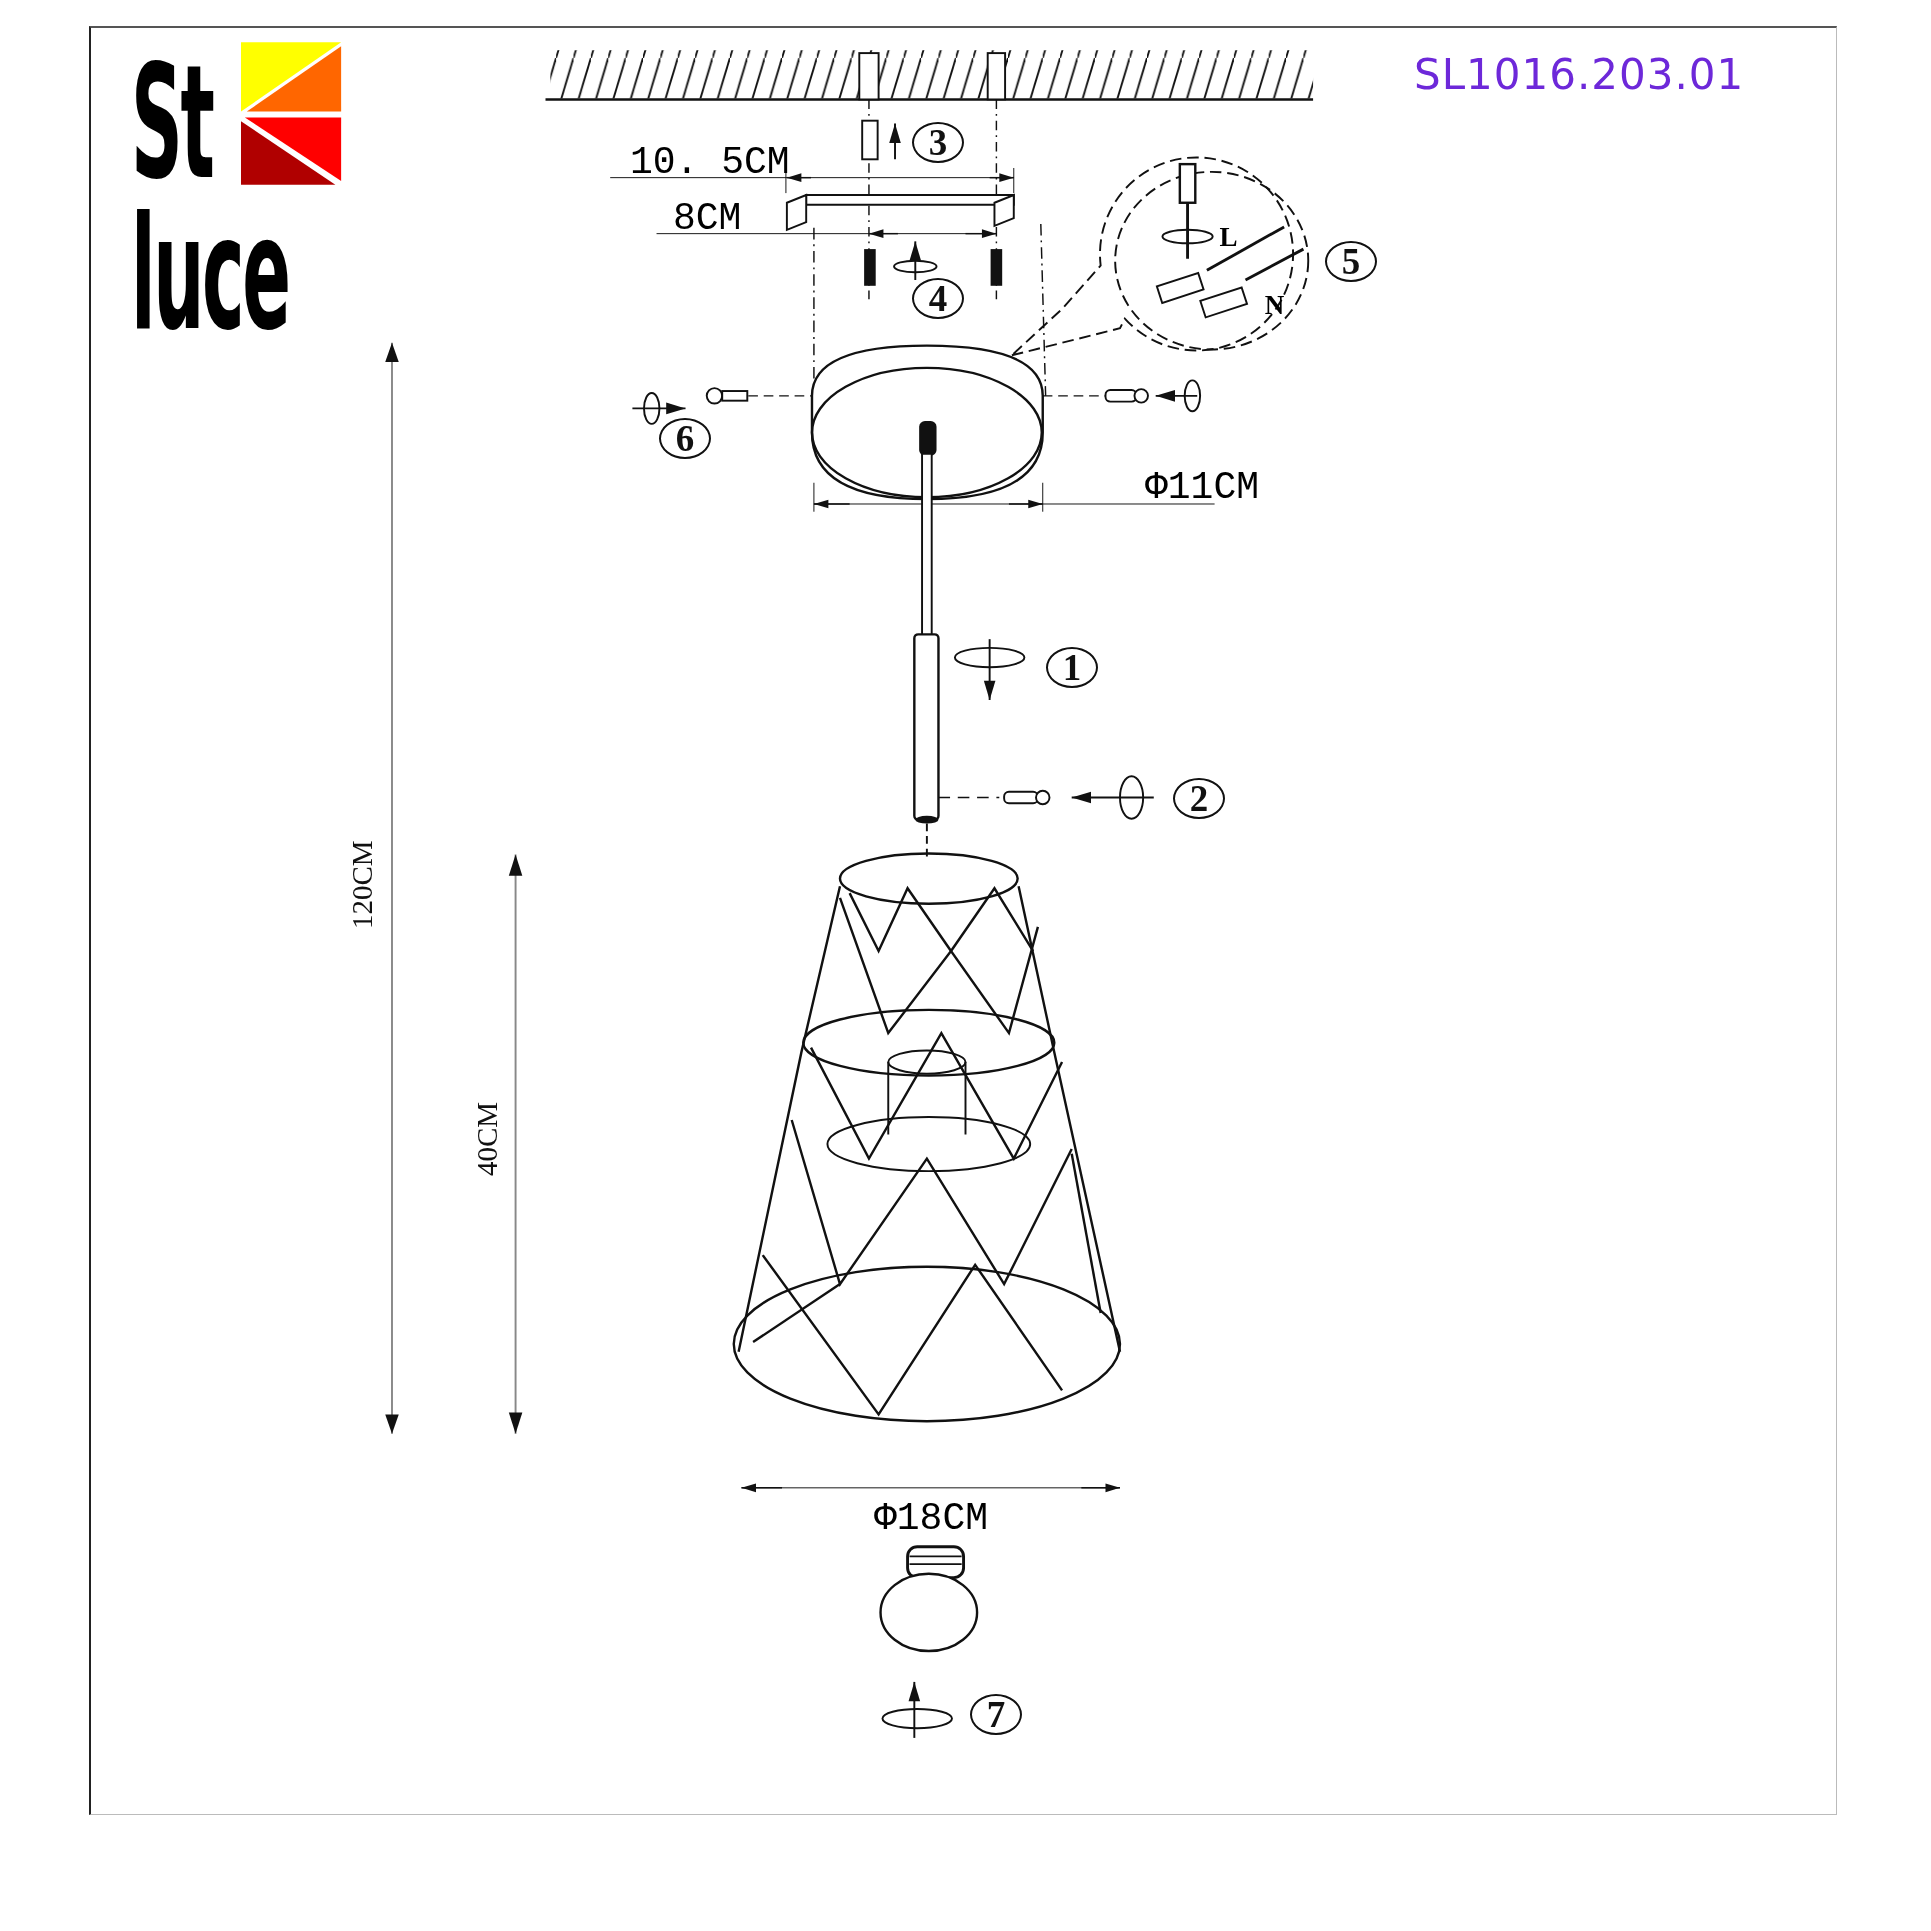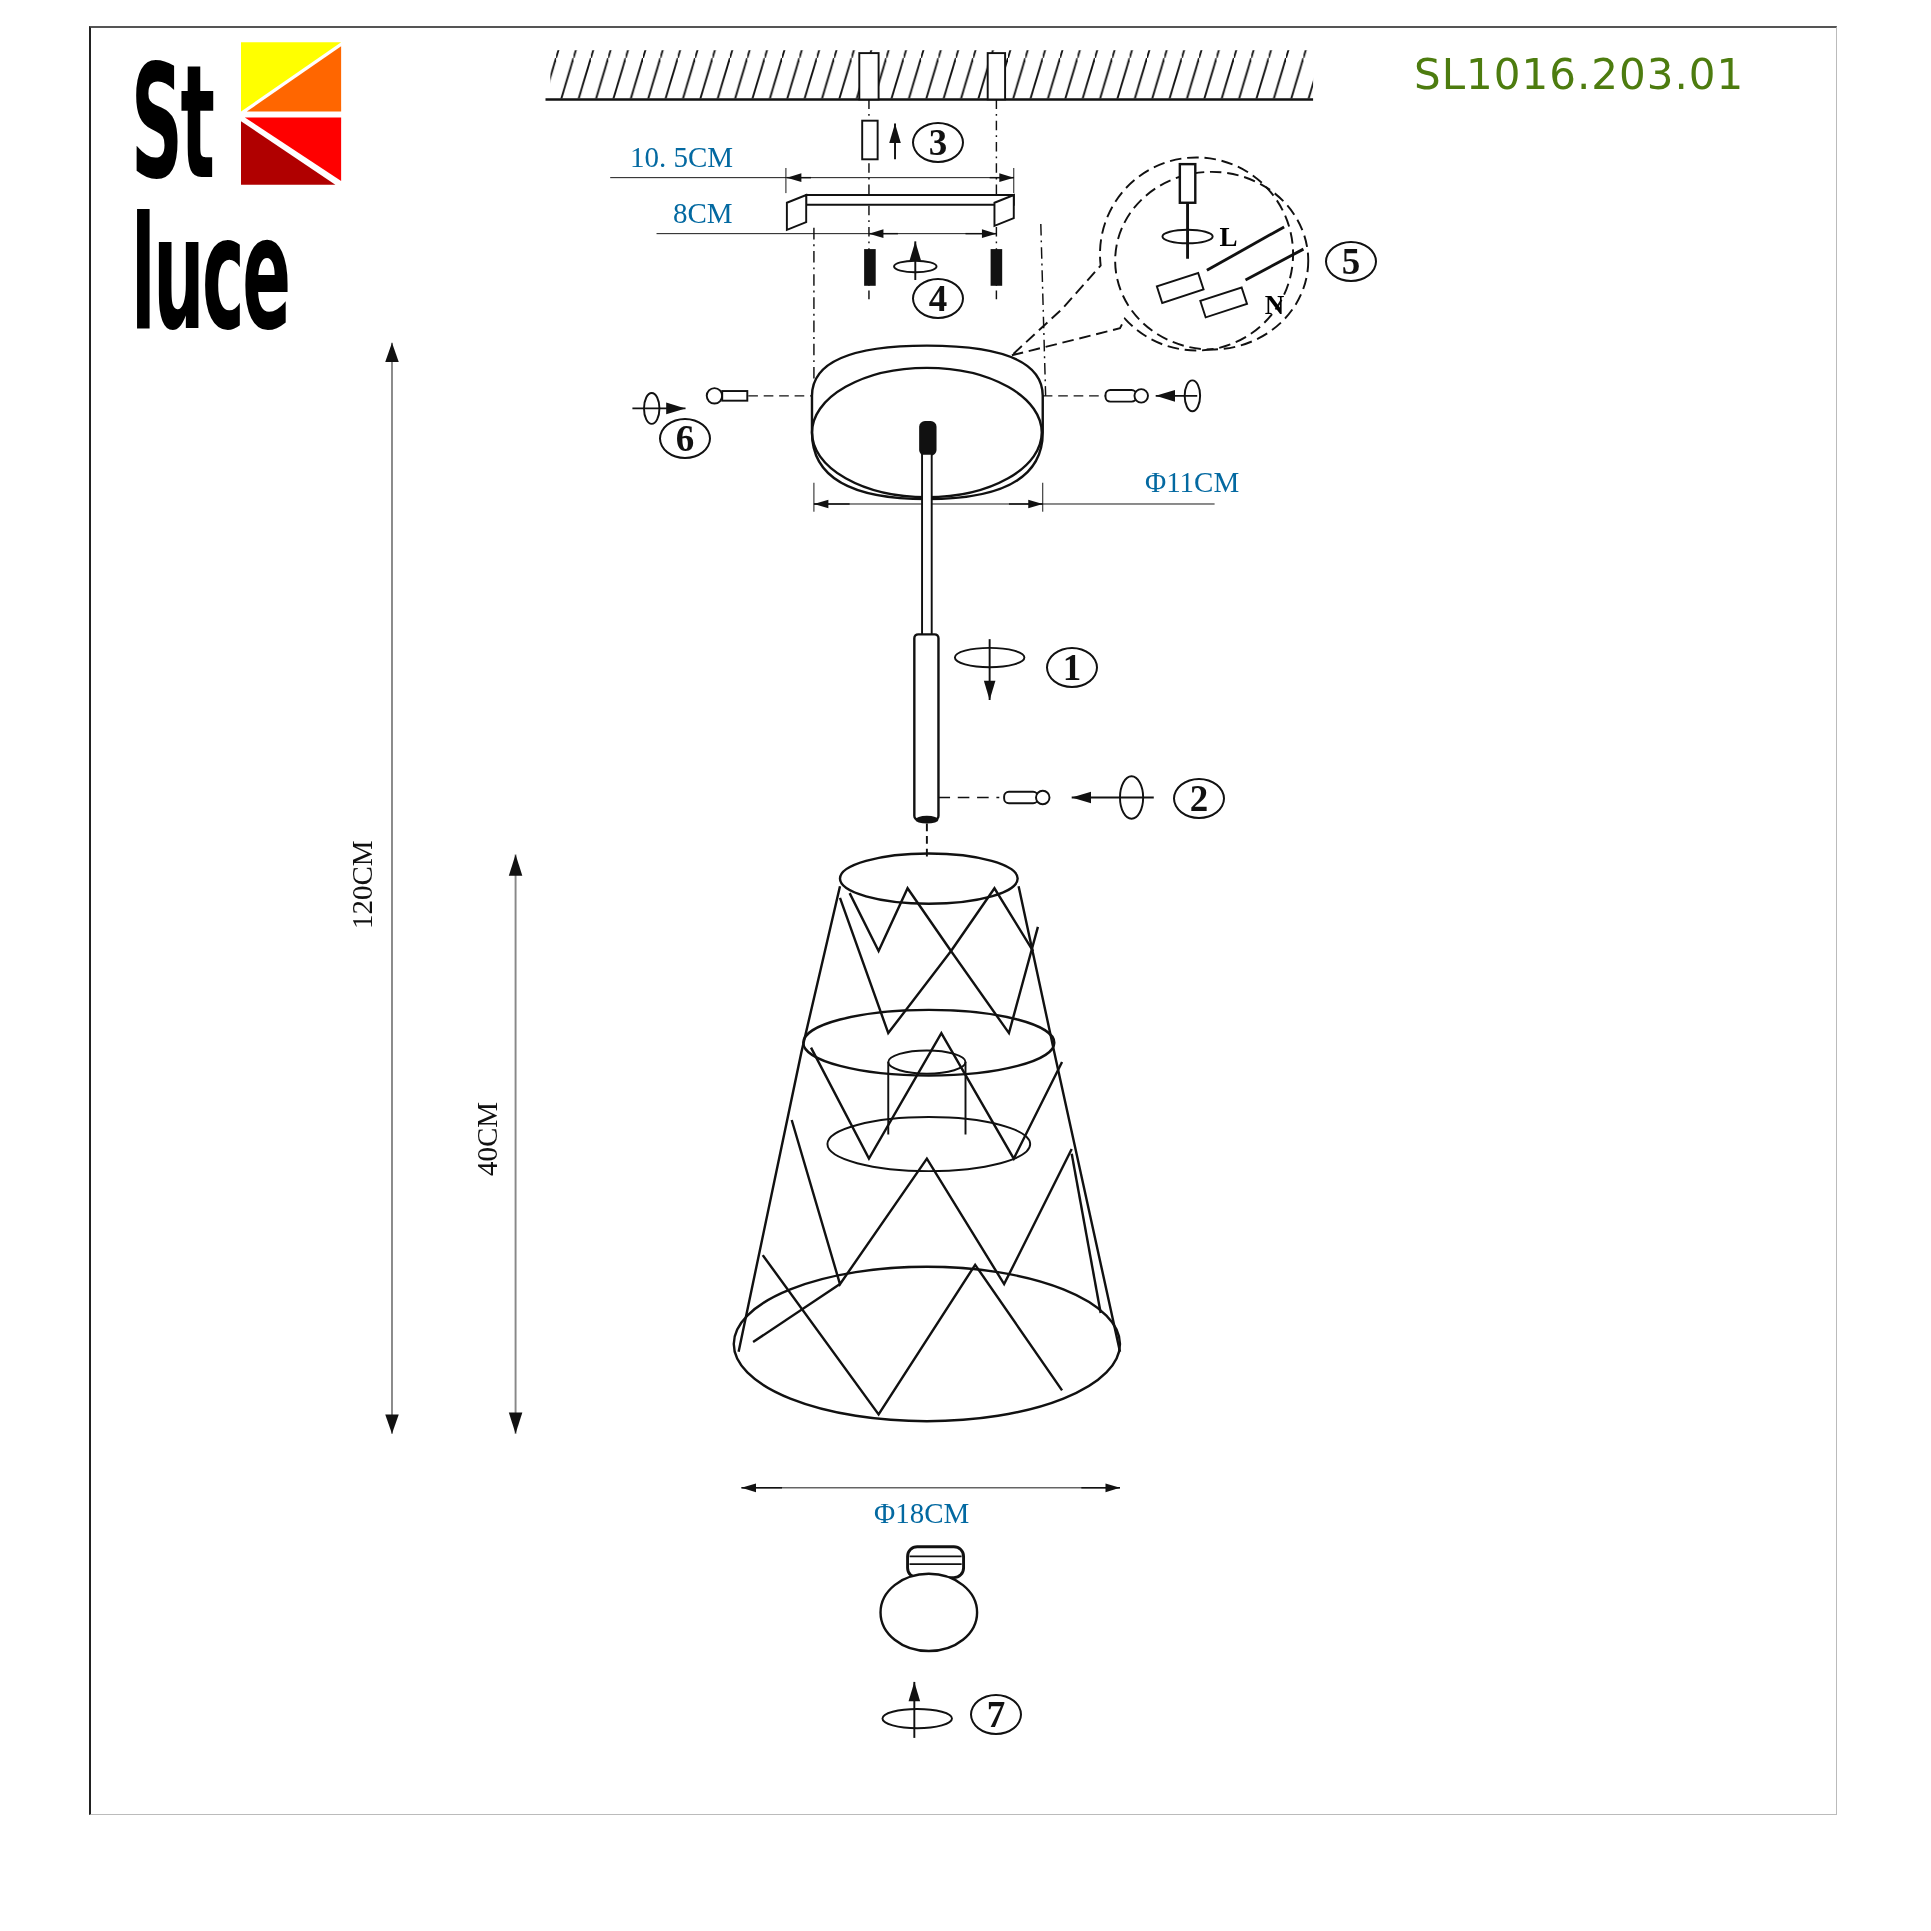--- a/index.html
+++ b/index.html
@@ -1,20 +1,20 @@
 <!DOCTYPE html>
 <html><head>
 <meta charset="utf-8">
 <style>
   html,body{margin:0;padding:0;background:#fff;}
   body{width:1931px;height:1931px;position:relative;overflow:hidden;font-family:"Liberation Serif",serif;}
   #frame{position:absolute;left:89px;top:26px;width:1748px;height:1789px;border-left:2.9px solid #222;border-top:2.9px solid #555;border-right:1.9px solid #bbb;border-bottom:1.9px solid #bbb;box-sizing:border-box;}
   svg#drawing{position:absolute;left:0;top:0;}
-  .model{position:absolute;left:1414px;top:50px;font-family:"DejaVu Sans",sans-serif;font-size:42px;color:#4d7c0f;letter-spacing:1px;}
-  .dim{position:absolute;font-family:Liberation Serif, serif;font-size:29px;color:#0369a1;white-space:nowrap;}
+  .model{position:absolute;left:1414px;top:50px;font-family:"DejaVu Sans",sans-serif;font-size:42px;color:#6d28d9;letter-spacing:1px;}
+  .dim{position:absolute;font-family:Liberation Mono, monospace;font-size:38px;color:#000000;white-space:nowrap;}
   .vdim{position:absolute;font-family:"Liberation Serif",serif;font-size:29px;color:#111;transform:rotate(-90deg);transform-origin:left top;white-space:nowrap;}
   .step{position:absolute;width:52px;height:41px;border:2.4px solid #111;border-radius:50%;display:flex;align-items:center;justify-content:center;font-family:"Liberation Serif",serif;font-weight:bold;font-size:37px;color:#111;box-sizing:border-box;}
   .logo-st,.logo-luce{position:absolute;font-family:"DejaVu Sans",sans-serif;font-weight:bold;color:#000;transform-origin:left top;}
   .logo-st{left:131px;top:31px;font-size:116px;transform:scaleX(0.62) scaleY(1.35);letter-spacing:-3.9px;}
   .logo-luce{left:131px;top:182px;font-size:116px;transform:scaleX(0.62) scaleY(1.35);letter-spacing:-3.9px;}
 </style>
 </head>
 <body>
 
 <div id="frame"></div>

